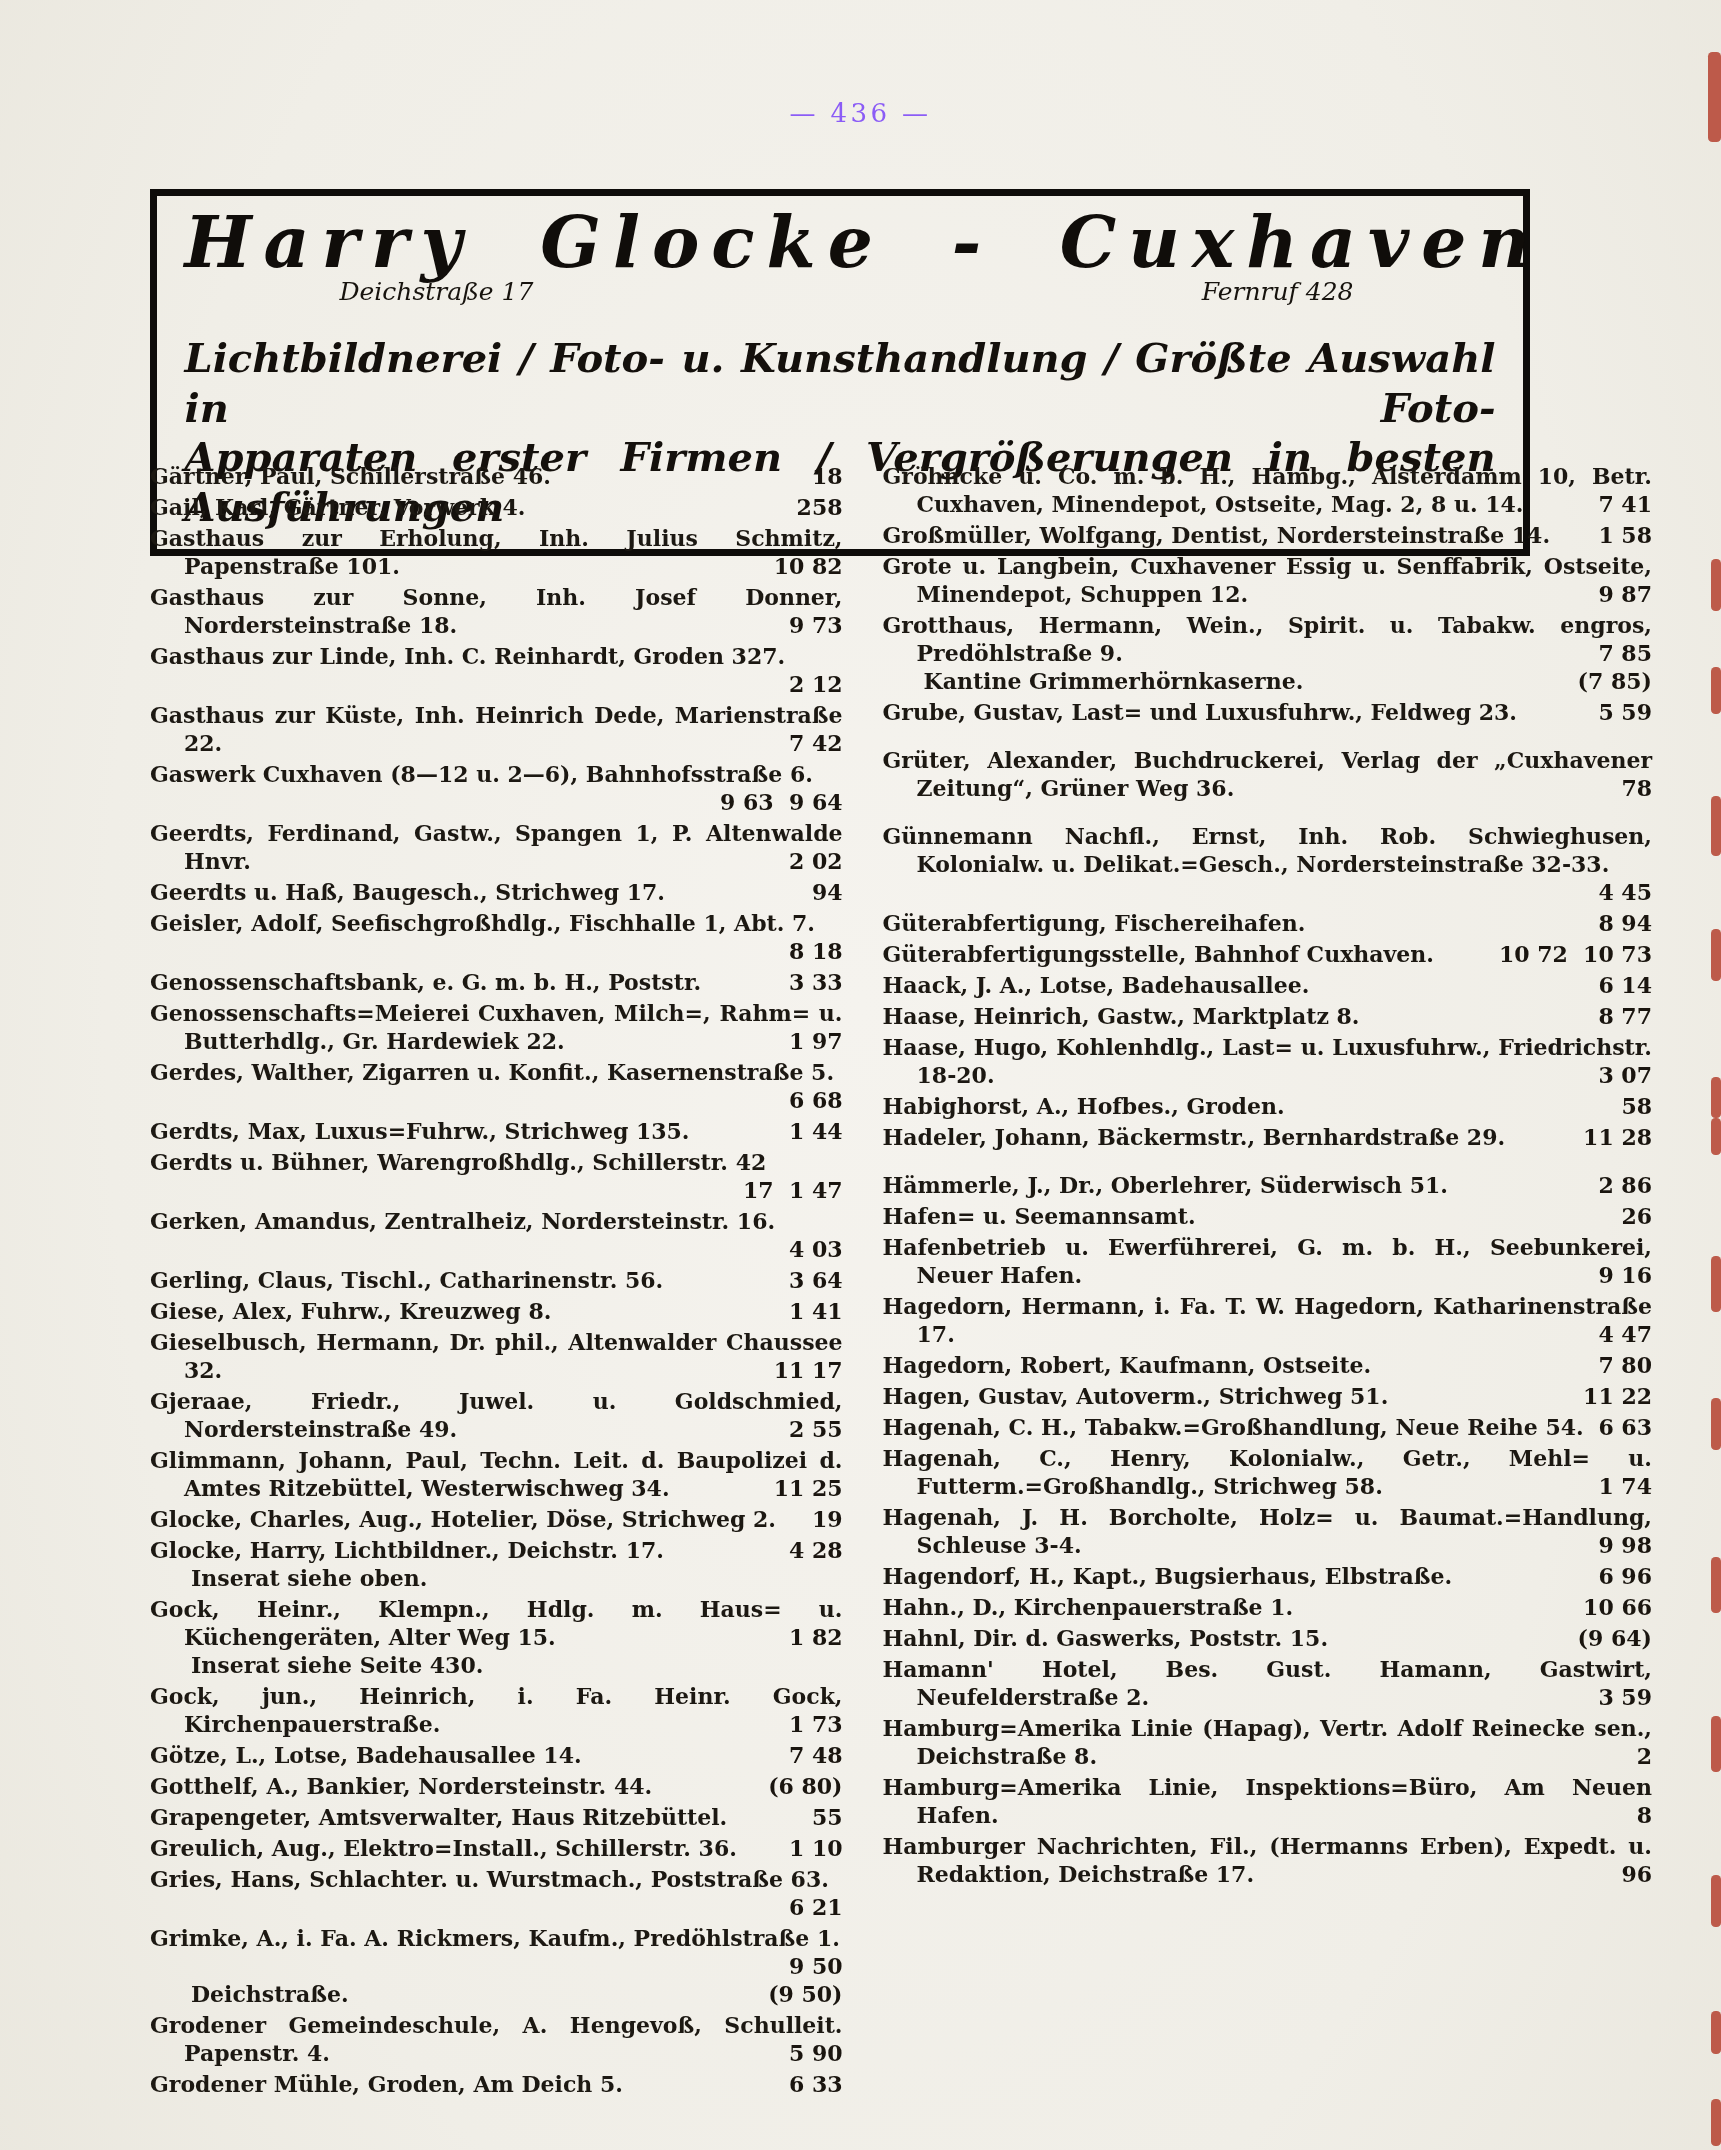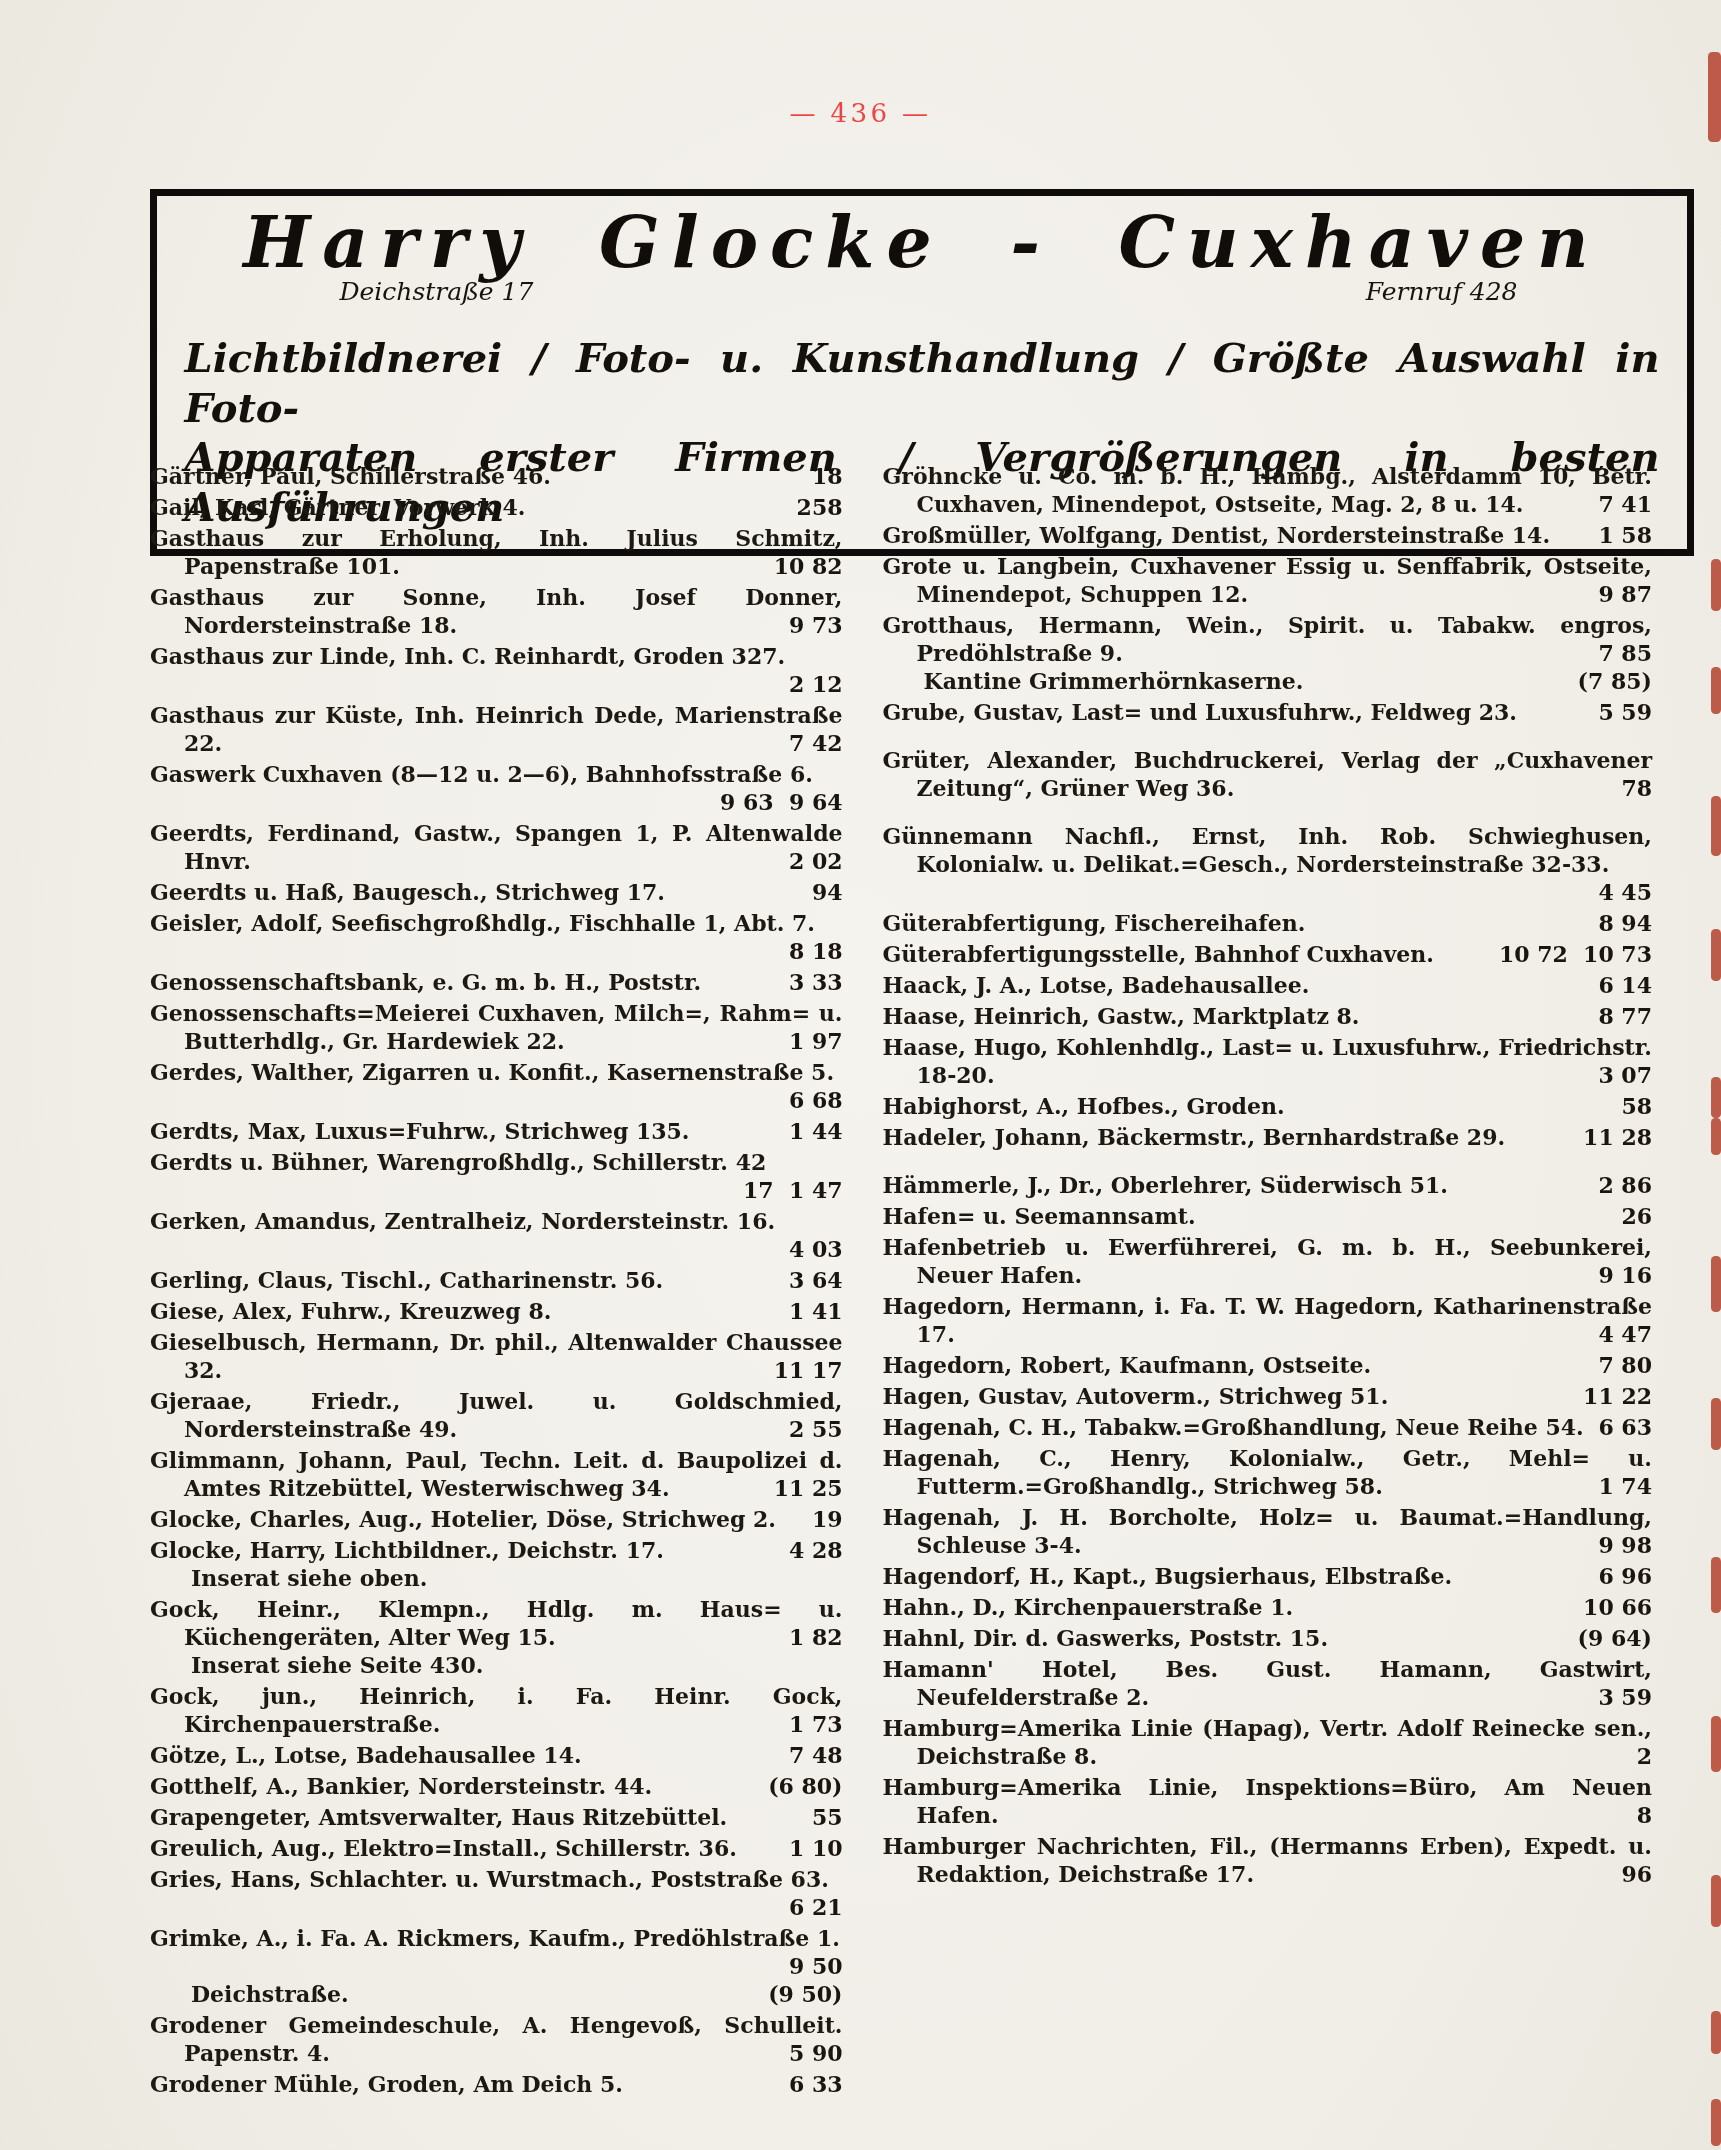--- a/index.html
+++ b/index.html
@@ -11,26 +11,26 @@
       radial-gradient(ellipse at 50% 40%, #f5f3ee 0%, #f0eee7 62%, #e8e5db 100%);
     font-family: "DejaVu Serif", serif;
     color: #1b1713;
   }
 
   
   .page-number {
     position: absolute; top: 98px; left: 0; width: 100%;
     text-align: center;
     font-size: 26px; letter-spacing: 3.4px;
-    color: #ef4444;
+    color: #8b5cf6;
   }
 
   
   .ad-box {
-    position: absolute; left: 150px; top: 189px; width: 1544px;
+    position: absolute; left: 150px; top: 189px; width: 1380px;
     box-sizing: border-box;
     border: 7.3px solid #0e0c0a;
     padding: 7.7px 27.5px 18px 27.5px;
     background: transparent;
   }
   .ad-title {
     font-size: 71px; line-height: 1.08;
     font-weight: bold; font-style: italic;
     letter-spacing: 12px; word-spacing: 30px;
     text-align: center;

